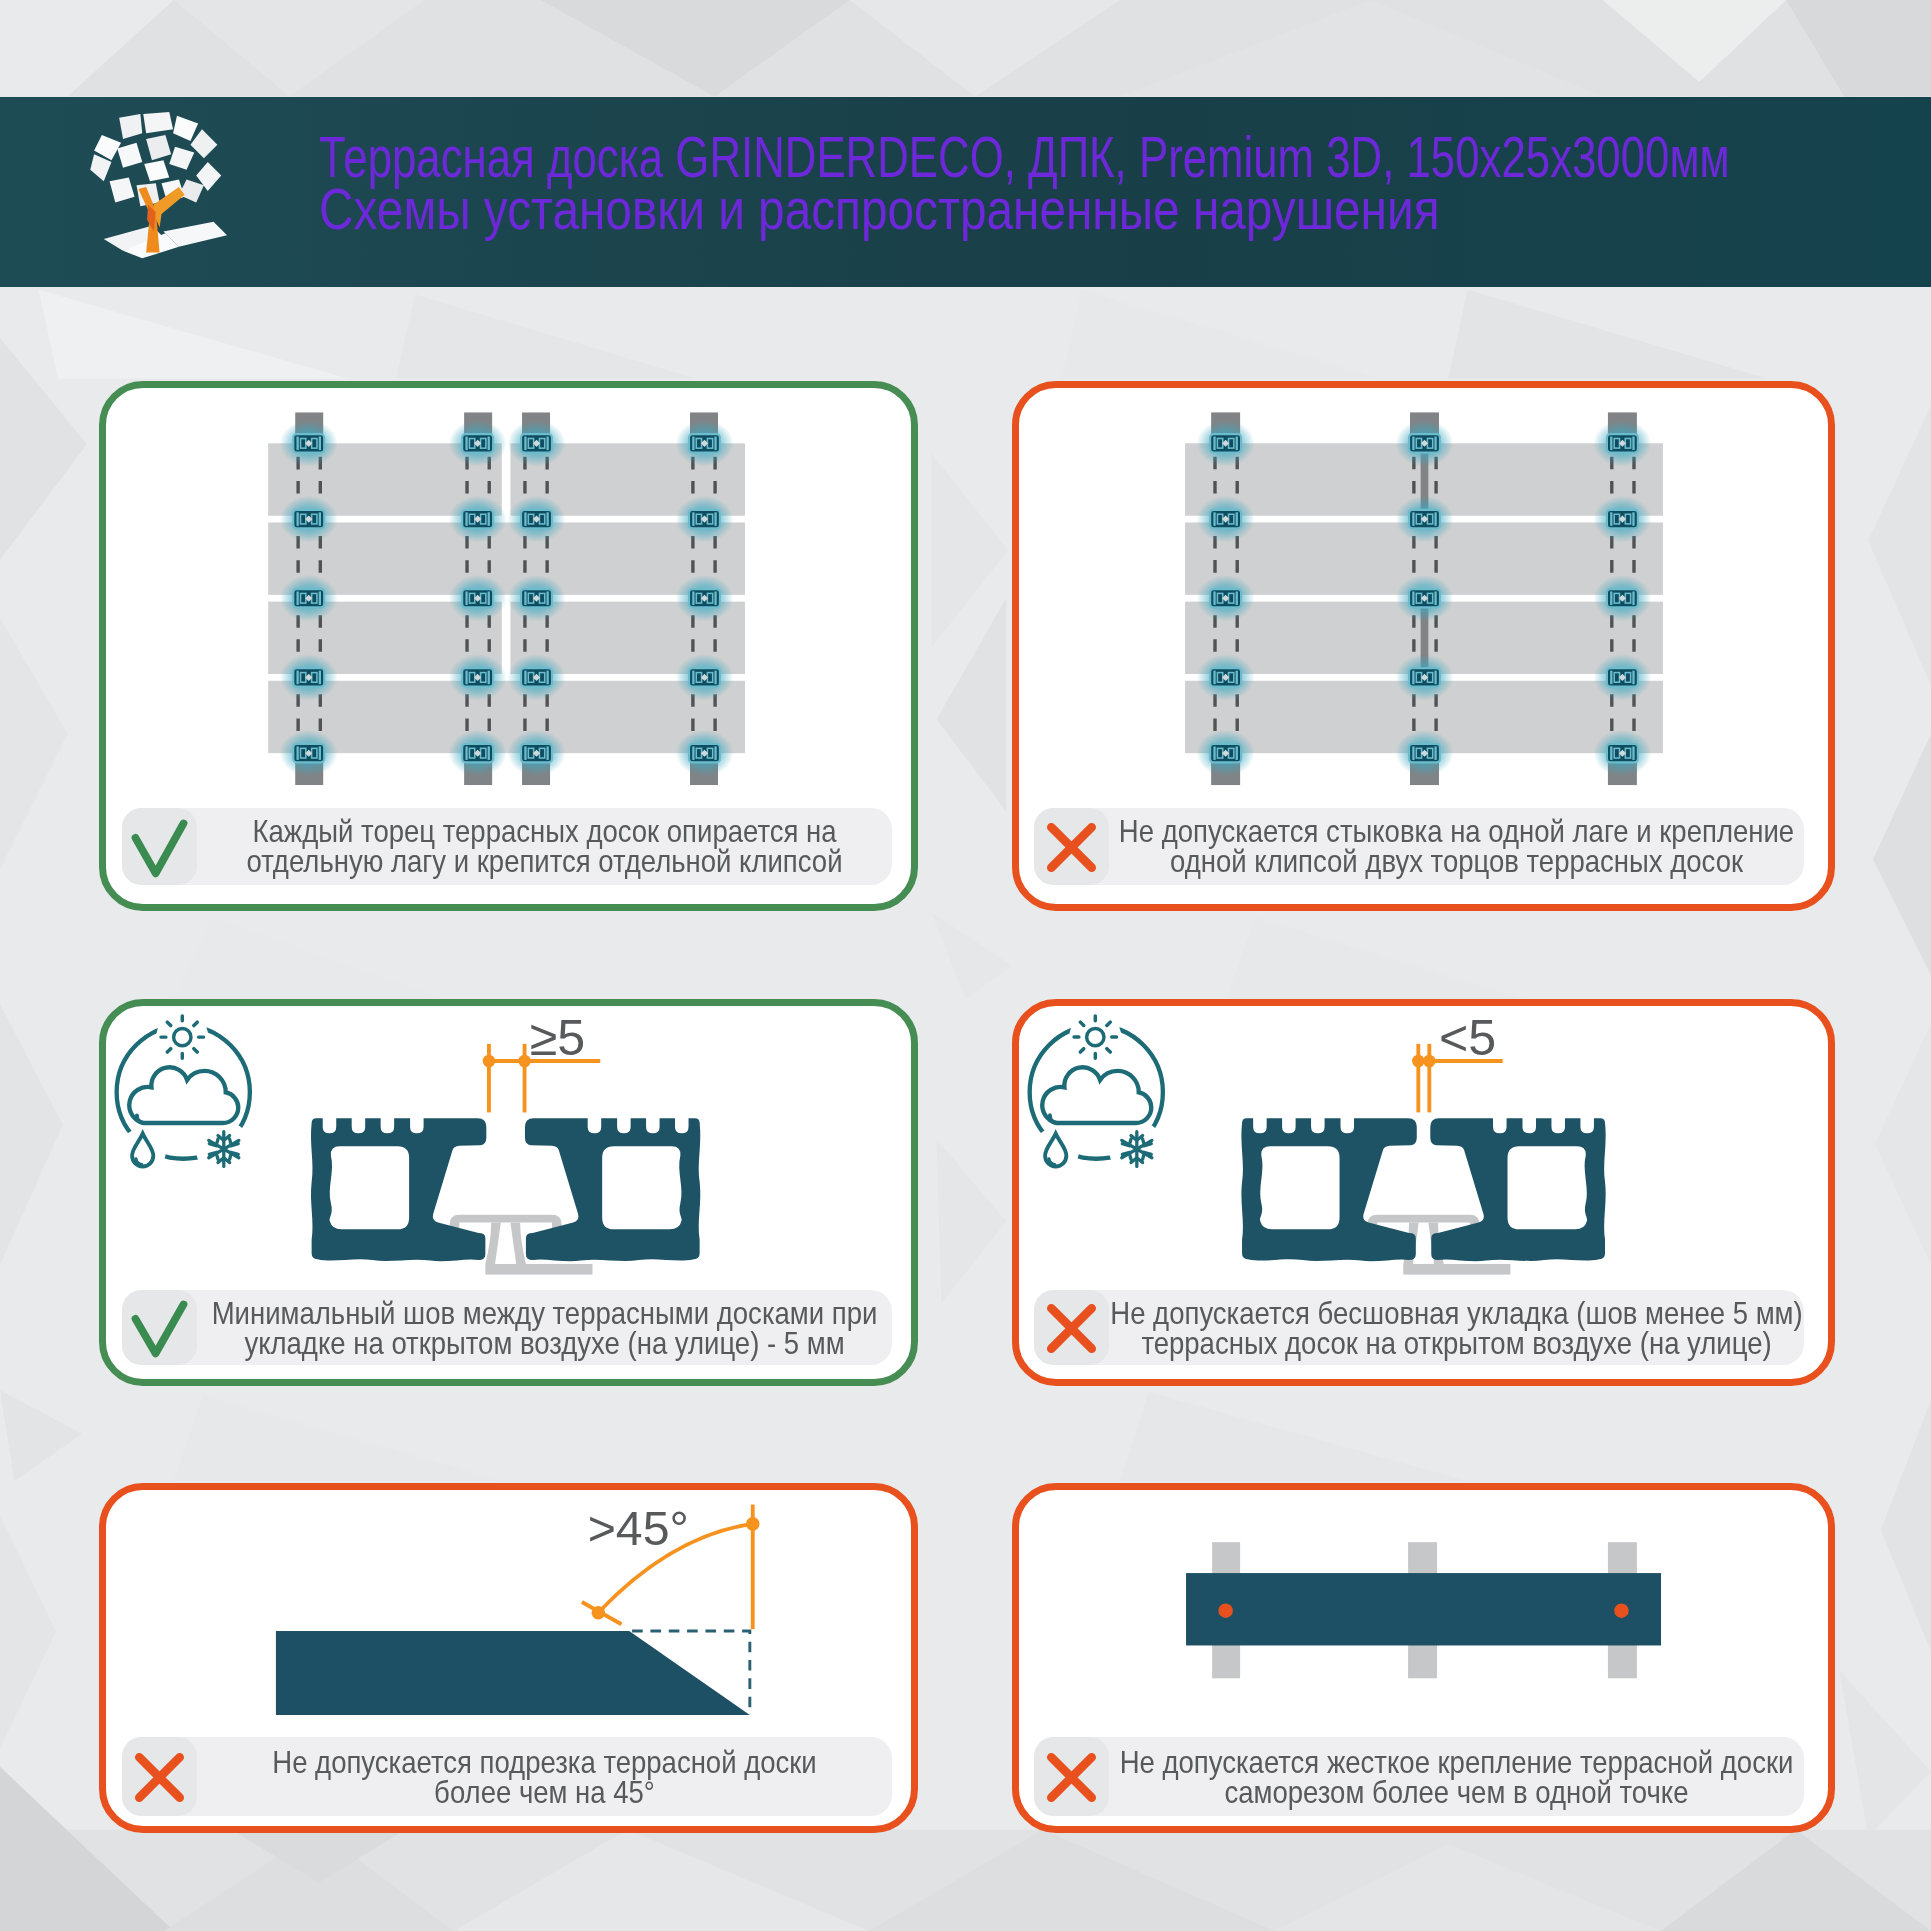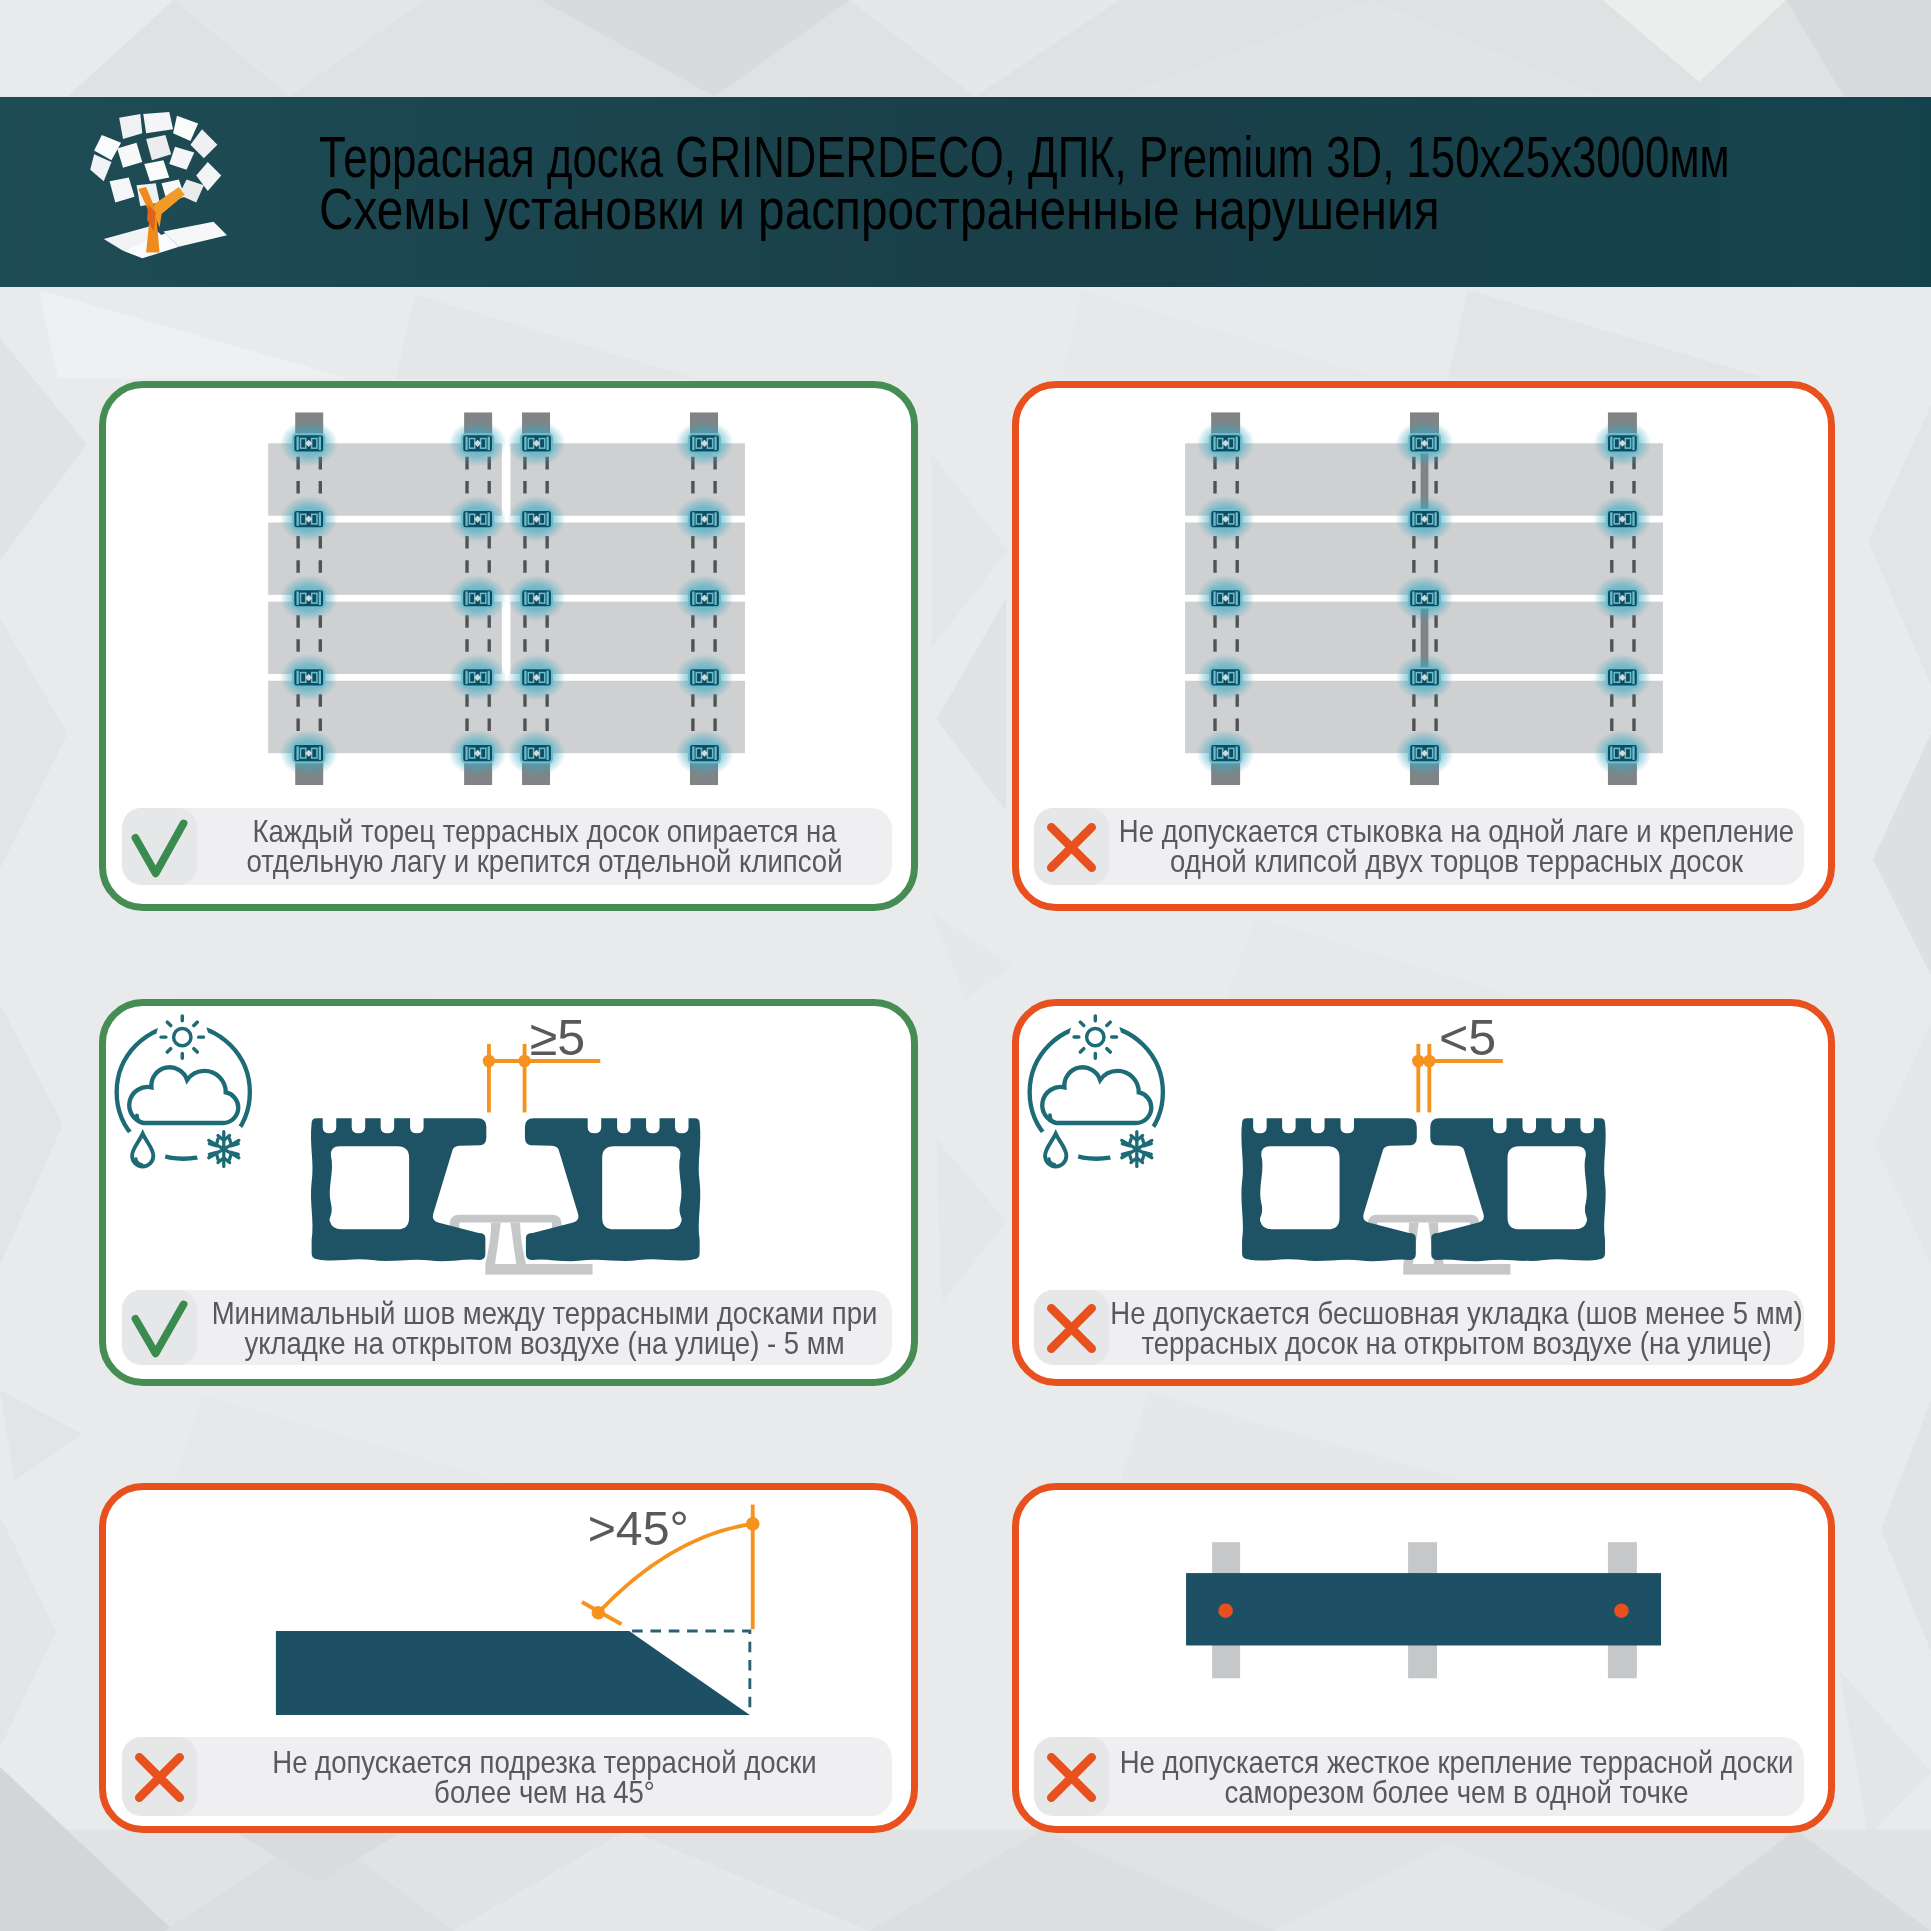--- a/index.html
+++ b/index.html
@@ -117,21 +117,21 @@
       <g stroke-width="3.4">
         <path d="M121 129v36M105.4 138l31.2 18M136.6 138l-31.2 18"></path>
         <path d="M115 133l6 5 6-5M115 161l6-5 6 5M106 141.5l7 2 2-7M136 141.5l-7 2-2-7M106 152.5l7-2 2 7M136 152.5l-7-2-2 7"></path>
       </g>
     </g>
   </defs>
 </svg>
 
 <div class="abs" style="left:0;top:97px;width:1931px;height:190px;
      background:linear-gradient(90deg,#1e4c55 0%,#193f48 55%,#15434d 100%);"></div>
-<div class="abs" style="left:319px;top:97px;width:1545px;height:190px;color:#000000;">
+<div class="abs" style="left:319px;top:97px;width:1545px;height:190px;color:#6d28d9;">
   <div id="t1" style="position:absolute;left:0;top:33px;font-size:57px;line-height:55px;white-space:nowrap;transform-origin:0 0;transform:scaleX(0.768);">Террасная доска GRINDERDECO, ДПК, Premium 3D, 150х25х3000мм</div>
   <div id="t2" style="position:absolute;left:0;top:85px;font-size:57px;line-height:55px;white-space:nowrap;transform-origin:0 0;transform:scaleX(0.838);">Схемы установки и распространенные нарушения</div>
 </div>
 
 <svg class="abs" style="left:90px;top:112px" width="145" height="156" viewBox="0 0 150 162">
   <g>
     <polygon points="55,2 82,0 86,18 58,22" fill="#f4f5f6"></polygon>
     <polygon points="90,4 112,12 104,30 86,22" fill="#fbfcfc"></polygon>
     <polygon points="116,18 132,34 118,48 104,34" fill="#eef0f1"></polygon>
     <polygon points="122,52 136,66 122,82 110,66" fill="#f3f4f5"></polygon>

